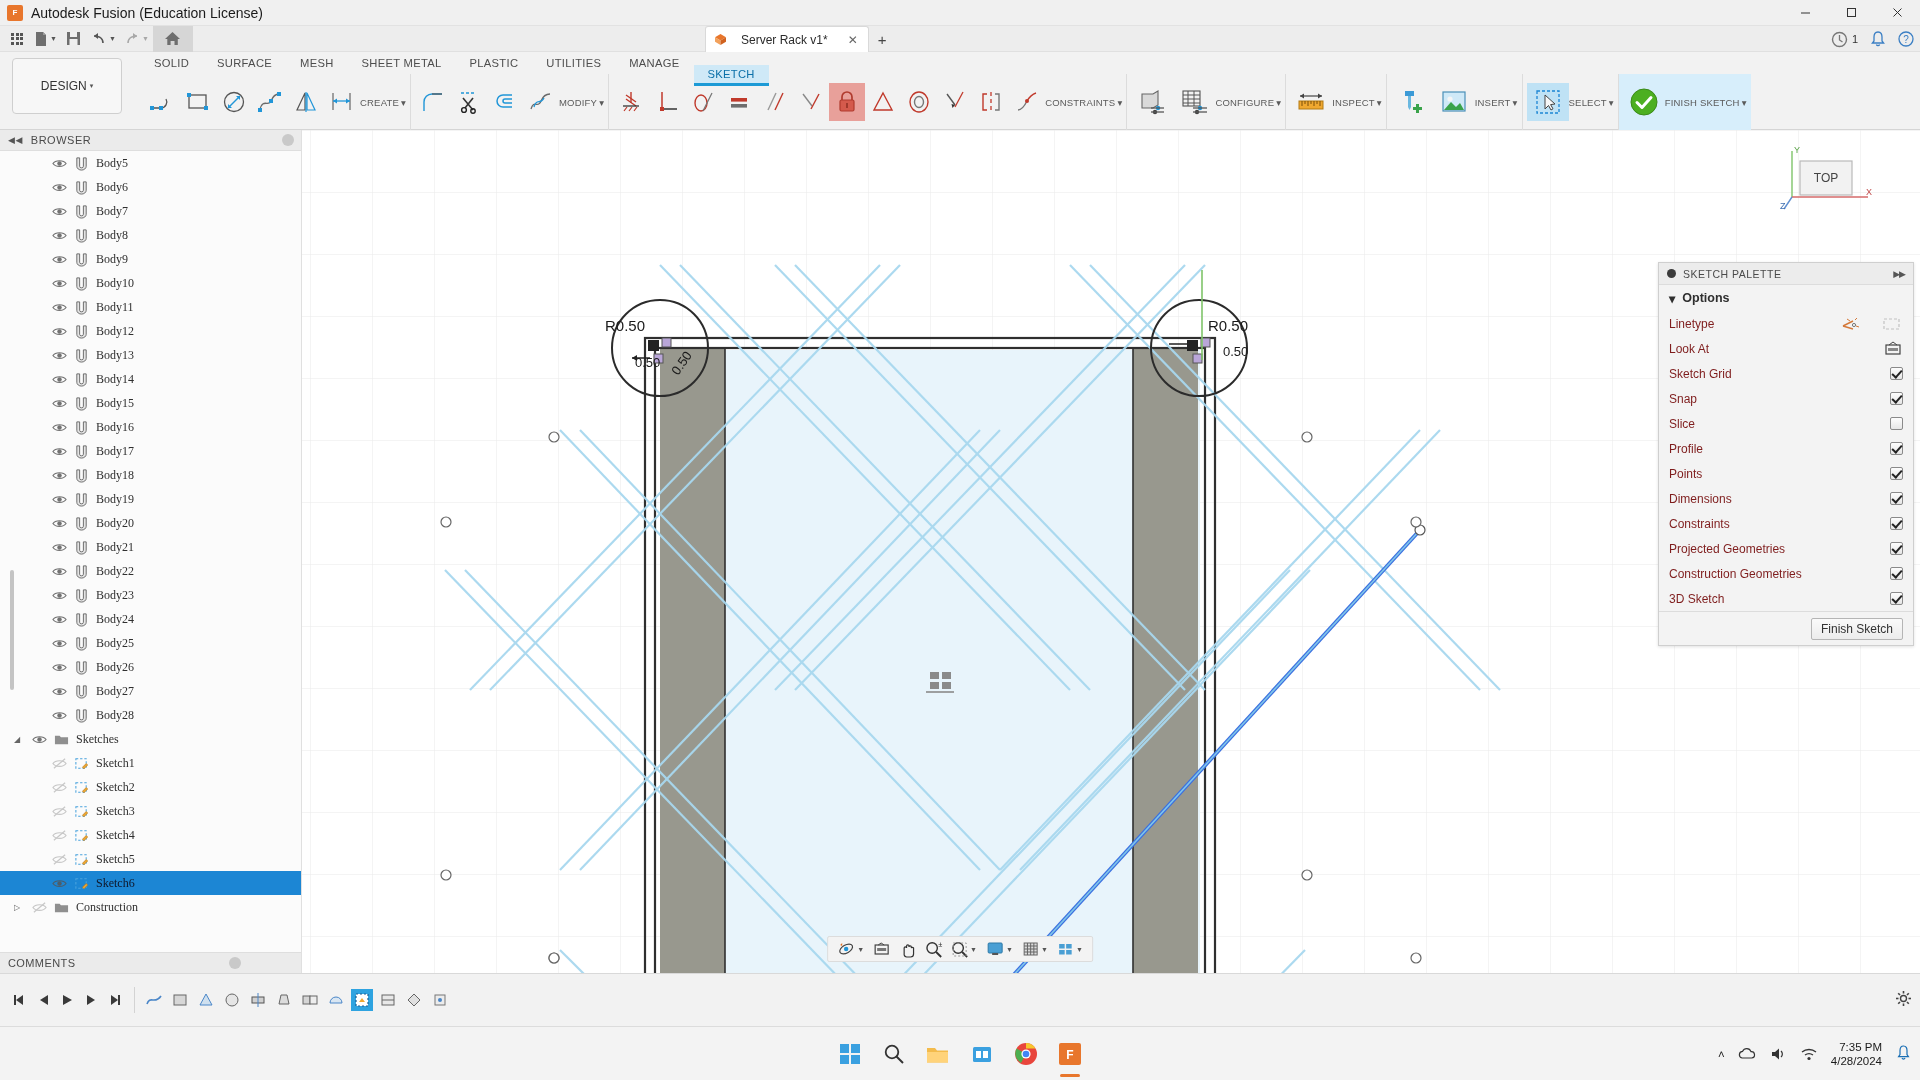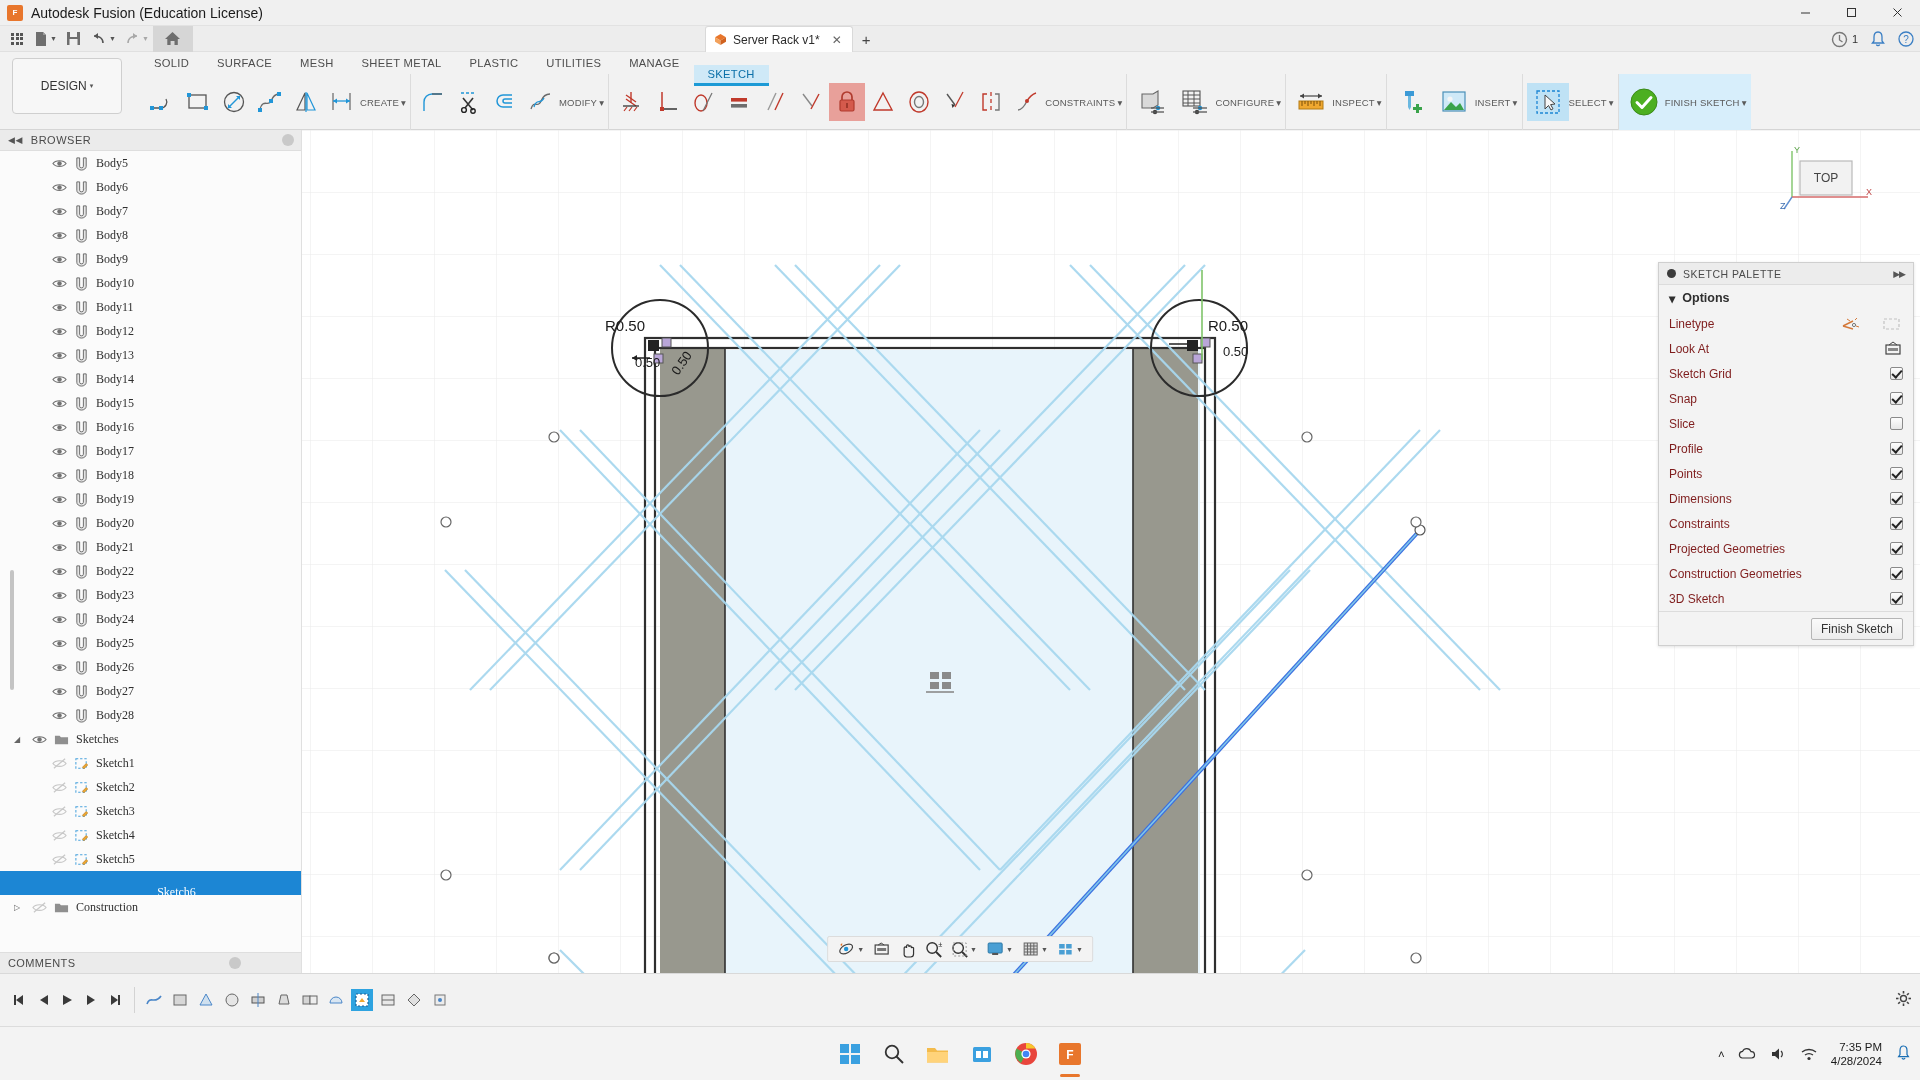--- a/index.html
+++ b/index.html
@@ -43,21 +43,21 @@
   }
   .qat-btn.active { background: #d6d6d6; }
   .grid-icon { display: grid; grid-template-columns: repeat(3,3px);
     grid-template-rows: repeat(3,3px); gap: 1.5px; }
   .grid-icon i { background: #555; display: block; width: 3px; height: 3px; }
   .caret { font-size: 7px; color: #555; }
 
   .doc-tabs { position: absolute; top: 26px; left: 705px; display: flex; align-items: flex-end; height: 26px; }
   .doc-tab {
     height: 26px; background: #fff; border: 1px solid #d9d9d9; border-bottom: none;
-    display: flex; align-items: center; gap: 6px; padding: 0 10px 0 8px;
+    display: flex; align-items: center; gap: 14px; padding: 0 10px 0 8px;
     border-radius: 3px 3px 0 0; font-size: 12px;
   }
   .doc-tab-icon { width: 13px; height: 13px; }
   .tab-close { color: #666; font-size: 12px; margin-left: 6px; }
   .plus-tab { padding: 0 9px; color: #444; font-size: 15px; height: 26px; display:flex; align-items:center;}
   .doc-right { position: absolute; top: 26px; right: 6px; display: flex; align-items: center; gap: 12px; height: 26px; }
   .badge-count { font-size: 11px; color: #333; }
 
   
   .ribbon {
@@ -113,21 +113,21 @@
     border-bottom: 1px solid #dedede; position: relative;
   }
   .collapse-ic { font-size: 9px; color: #555; }
   .hd-dot { position: absolute; right: 7px; width: 12px; height: 12px;
     border-radius: 50%; background: #c9c9c9; }
   .tree { position: absolute; top: 21px; left: 0; right: 0; bottom: 21px; overflow: hidden; }
   .tree-row {
     height: 24px; display: flex; align-items: center; font-size: 12px;
     color: #2f2f2f; padding-left: 52px; gap: 7px; font-family: Liberation Serif, serif;
   }
-  .tree-row.sel { background: #1c86d4; color: #ffffff; flex-direction: column; }
+  .tree-row.sel { background: #1c86d4; color: #0f172a; }
   .eye { width: 15px; height: 15px; opacity: .82; }
   .eye.off { opacity: .45; }
   .node-ic { width: 15px; height: 15px; }
   .tree-row.lvl1 { padding-left: 30px; }
   .tree-row.lvl2 { padding-left: 52px; }
   .tri { width: 11px; font-size: 8px; color: #666; margin-left: -16px; }
   .comments {
     position: absolute; bottom: 0; left: 0; right: 0; height: 21px;
     background: #ebebeb; border-top: 1px solid #dedede; display: flex;
     align-items: center; padding: 0 8px; font-size: 11px; color: #4a4a4a;

